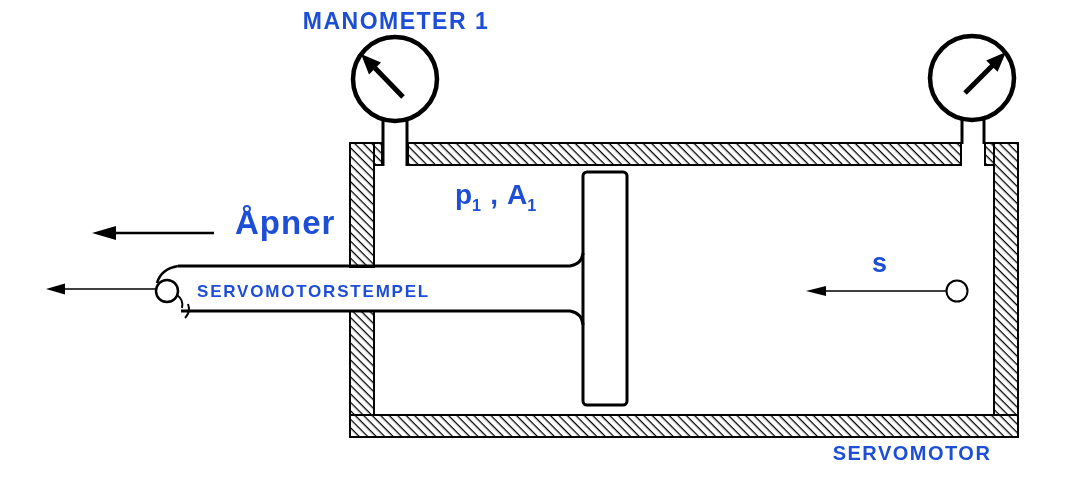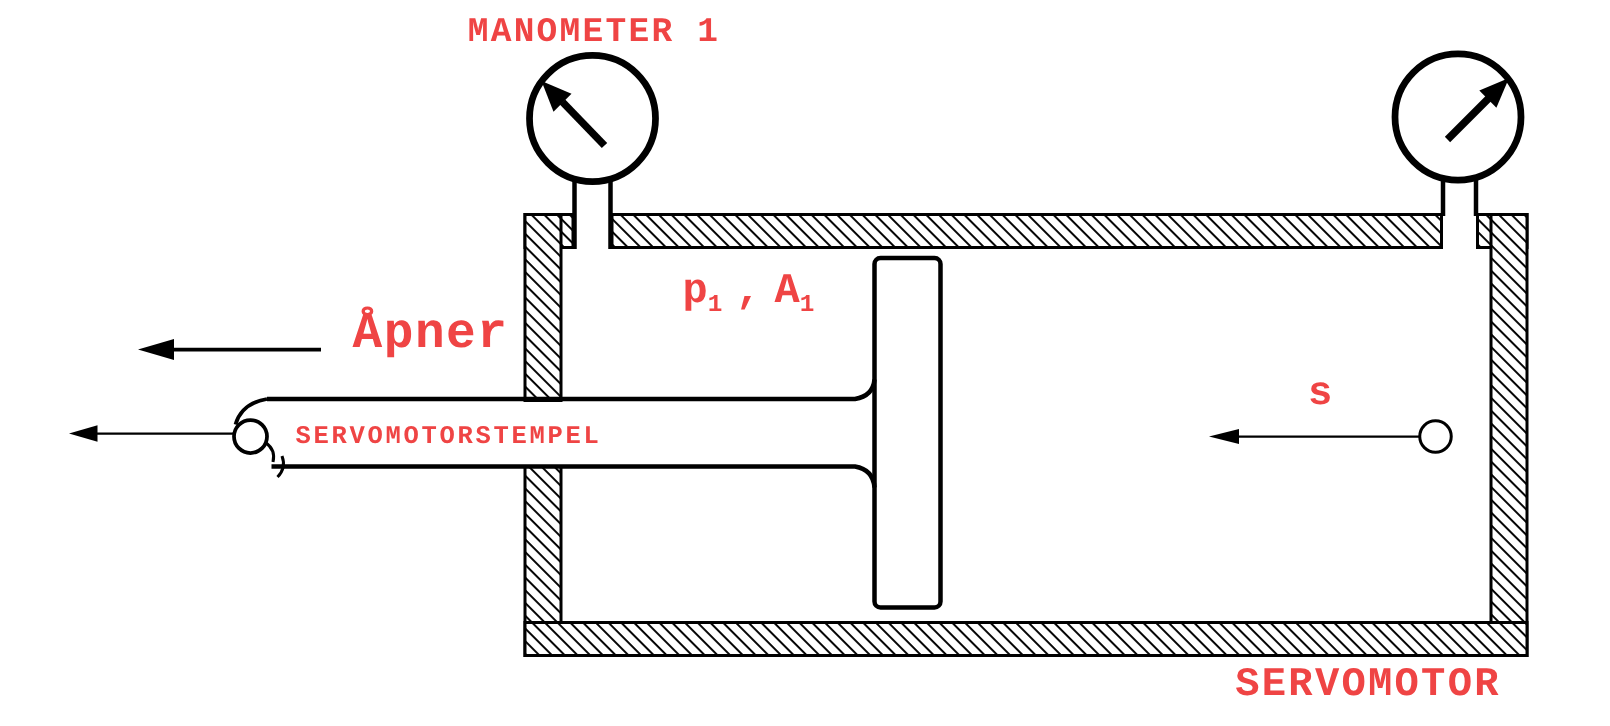--- a/index.html
+++ b/index.html
@@ -6,35 +6,35 @@
   #canvas {
     position:relative;
     width:1073px; height:484px;
     background:#ffffff;
     overflow:hidden;
     font-family:"Liberation Serif", serif;
   }
   #diagram-svg { position:absolute; left:0; top:0; }
   .lbl {
     position:absolute;
-    font-family:Liberation Mono, monospace;
+    font-family:Liberation Sans, sans-serif;
     font-weight:bold;
-    color:#ef4444;
+    color:#1d4ed8;
     white-space:nowrap;
     line-height:1.05;
     text-align:right;
   }
   .manometer-lbl { font-size:23px; letter-spacing:1.5px; transform:translateX(-50%); }
   #apner-label   { left:235px; top:206px; font-size:33px; letter-spacing:1px; }
   #rod-label     { left:197px; top:283px; font-size:17px; letter-spacing:1.8px; }
   .pa-label      { font-size:28px; top:180px; }
   .pa-label sub  { font-size:0.58em; }
   .pa-label .sep { margin:0 9px; }
   #s-label       { left:872px; top:249px; font-size:27px; }
-  #servomotor-label { left:912px; top:443px; font-size:27px; letter-spacing:1.5px; transform:translateX(-50%); }
+  #servomotor-label { left:912px; top:443px; font-size:20px; letter-spacing:1.5px; transform:translateX(-50%); }
 </style>
 </head>
 <body>
 
 <div id="canvas">
 
   <svg id="diagram-svg" width="1073" height="484" viewBox="0 0 1073 484">
     <defs>
       <pattern id="hatch" patternUnits="userSpaceOnUse" width="6" height="6" patternTransform="rotate(45)">
         <rect width="6" height="6" fill="#ffffff"></rect>

